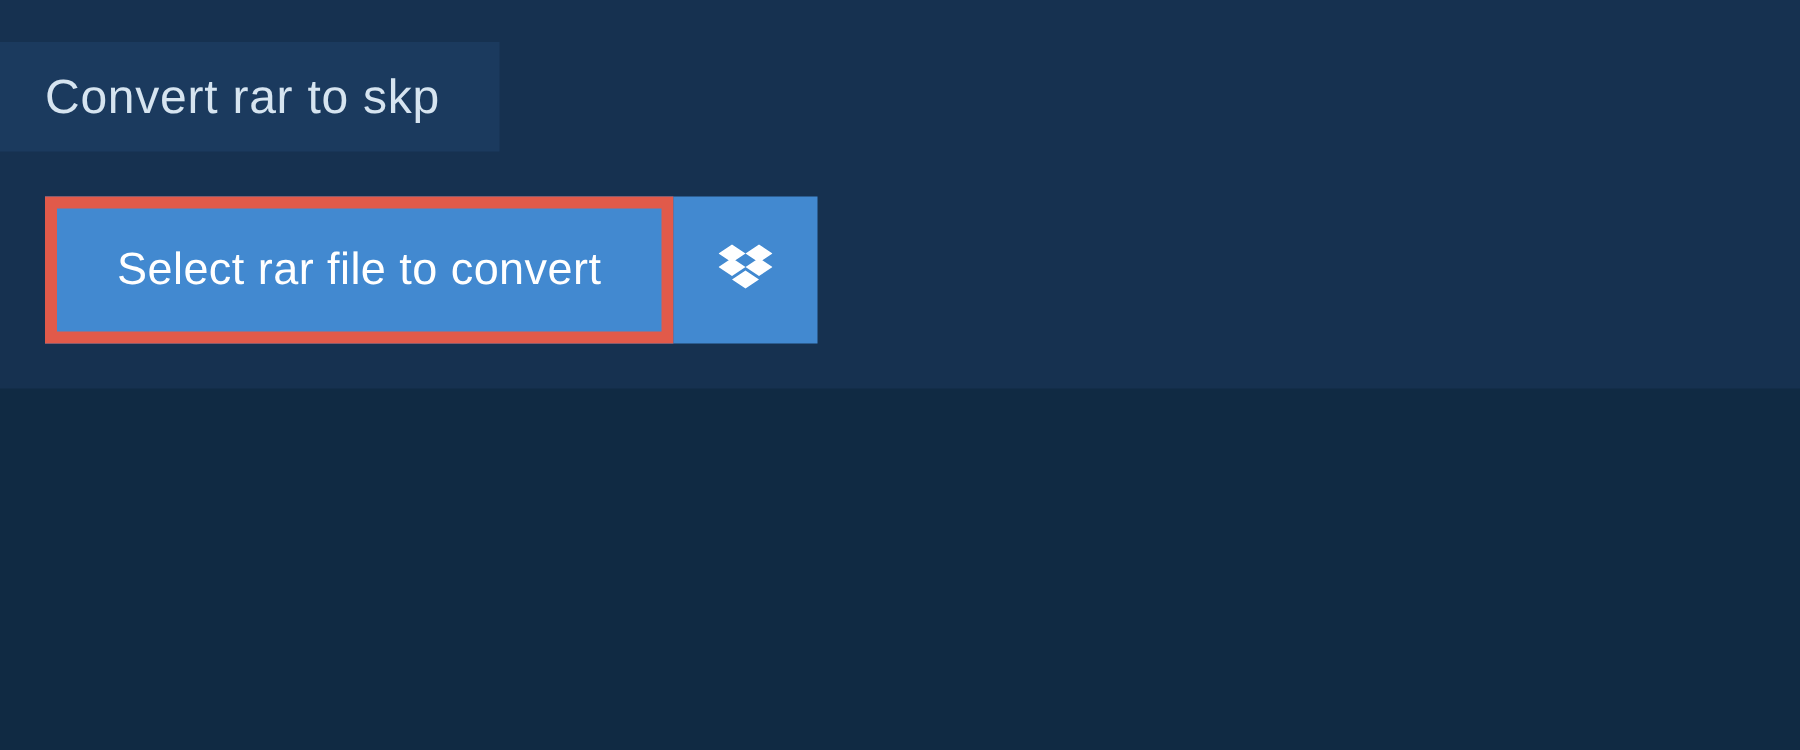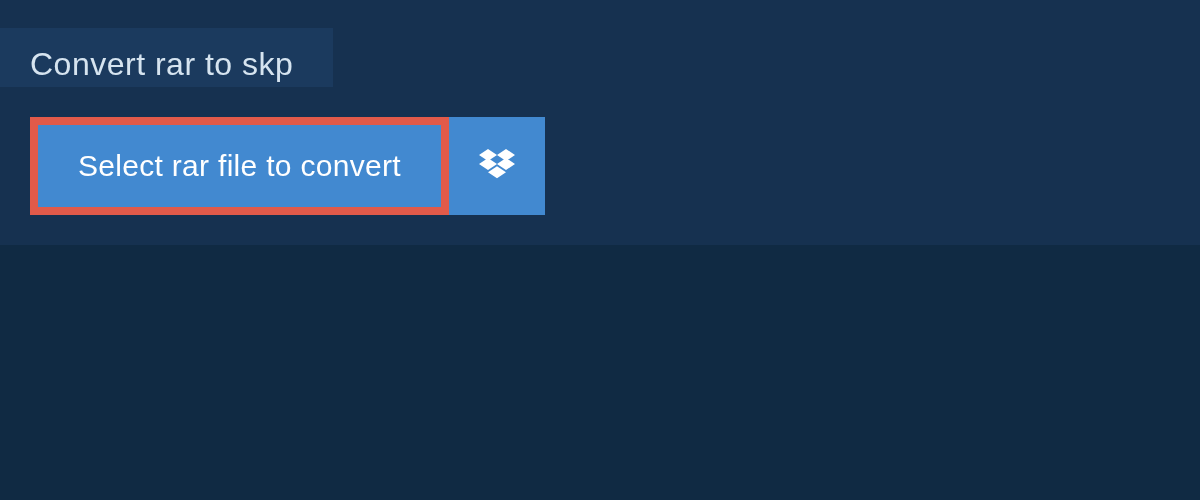--- a/index.html
+++ b/index.html
@@ -15,21 +15,21 @@
       overflow: hidden;
     }
     .panel {
       background: #163150;
       width: 100%;
       padding-bottom: 30px;
     }
     .tab-header {
       display: inline-block;
       background: #1b3a5e;
-      padding: 18px 40px 4px 30px;
+      padding: 18px 40px 18px 30px;
       margin-top: 28px;
     }
     .tab-title {
       color: #d6e4f0;
       font-size: 32px;
       font-weight: 300;
       letter-spacing: 0.5px;
     }
     .button-row {
       display: flex;

